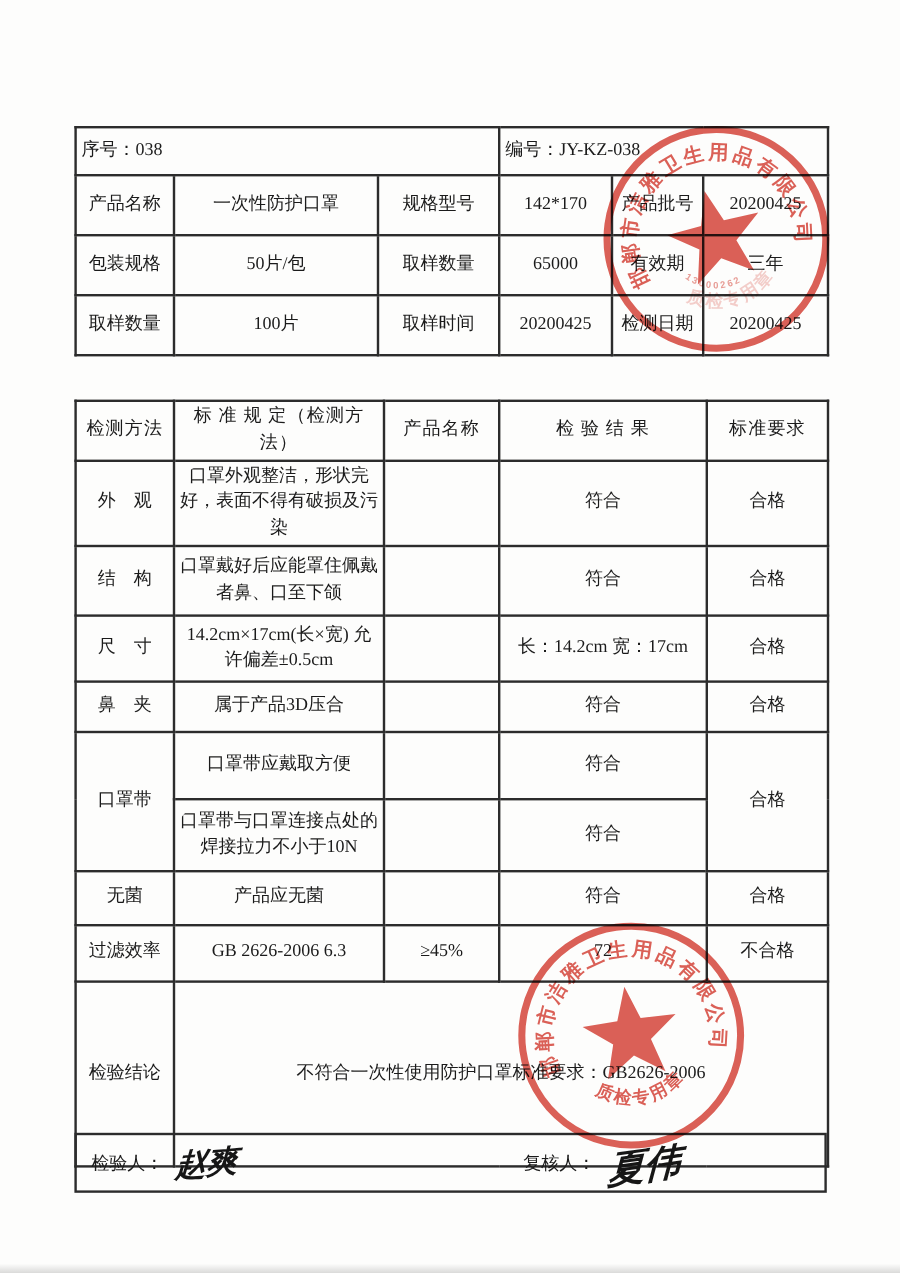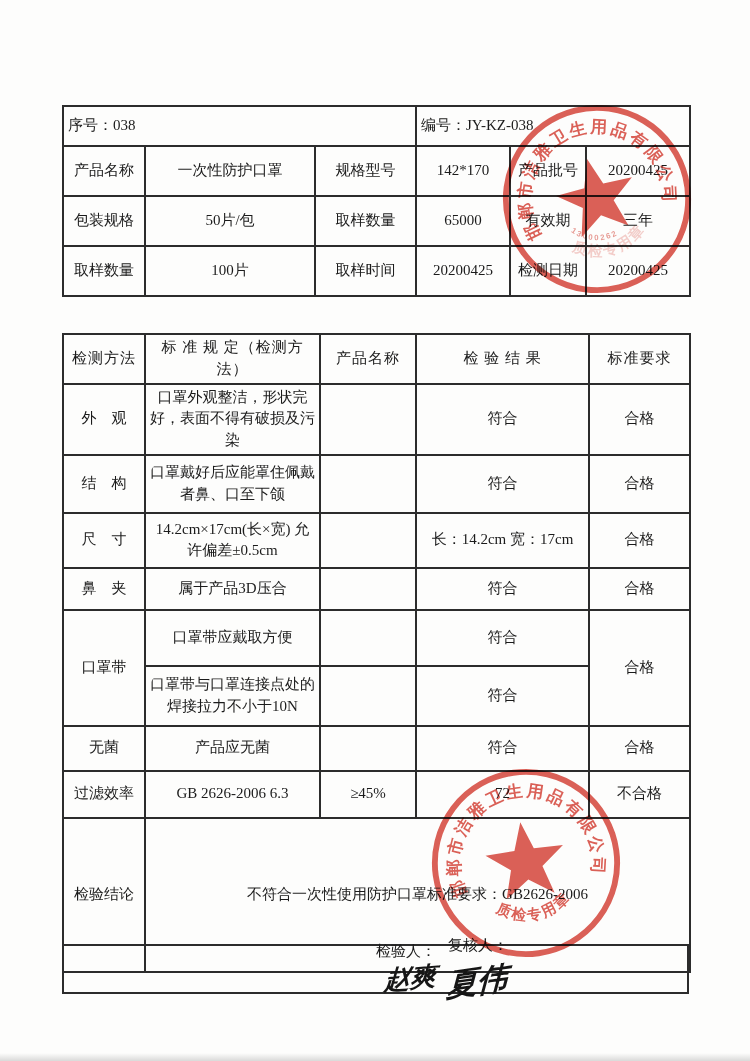--- a/index.html
+++ b/index.html
@@ -46,21 +46,21 @@
   tr.h54 td{height:50px}
   tr.h58 td{height:54px}
   tr.h43 td{height:39px}
   tr.h45 td{height:41px}
   tr.h152 td{height:148px}
   .sigbox{
     position:absolute;left:62px;top:944px;width:623px;height:46px;
     border:2px solid #2c2c2c;background:transparent;
     display:flex;align-items:center;font-size:15px;
   }
-  .siggroup{display:flex;align-items:flex-end;flex-direction:column;}
+  .siggroup{display:flex;align-items:center;}
   .siggroup.first{padding-left:12px;width:360px;}
   .sig{
     display:inline-block;margin-left:10px;
     font-size:26px;font-weight:700;font-style:italic;
     transform:rotate(-5deg) skewX(-8deg);
     font-family:"DejaVu Serif","Liberation Serif",serif;
     color:#161616;
   }
   .sig.reviewer{font-size:31px;transform:rotate(-8deg) skewX(-10deg);margin-top:6px;}
   .stamp{

